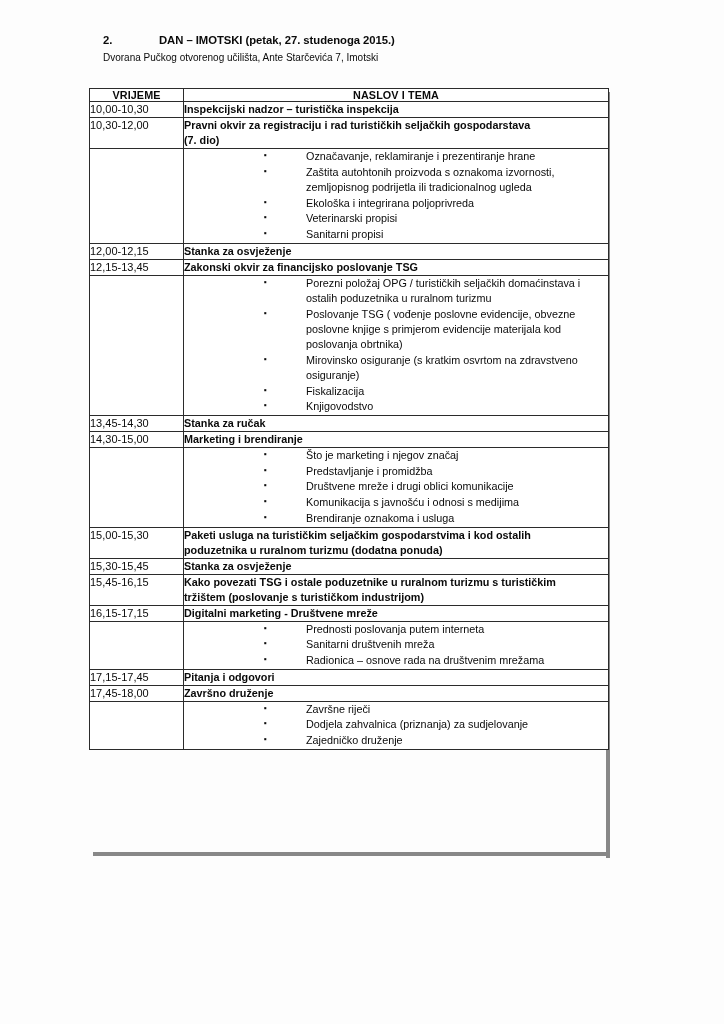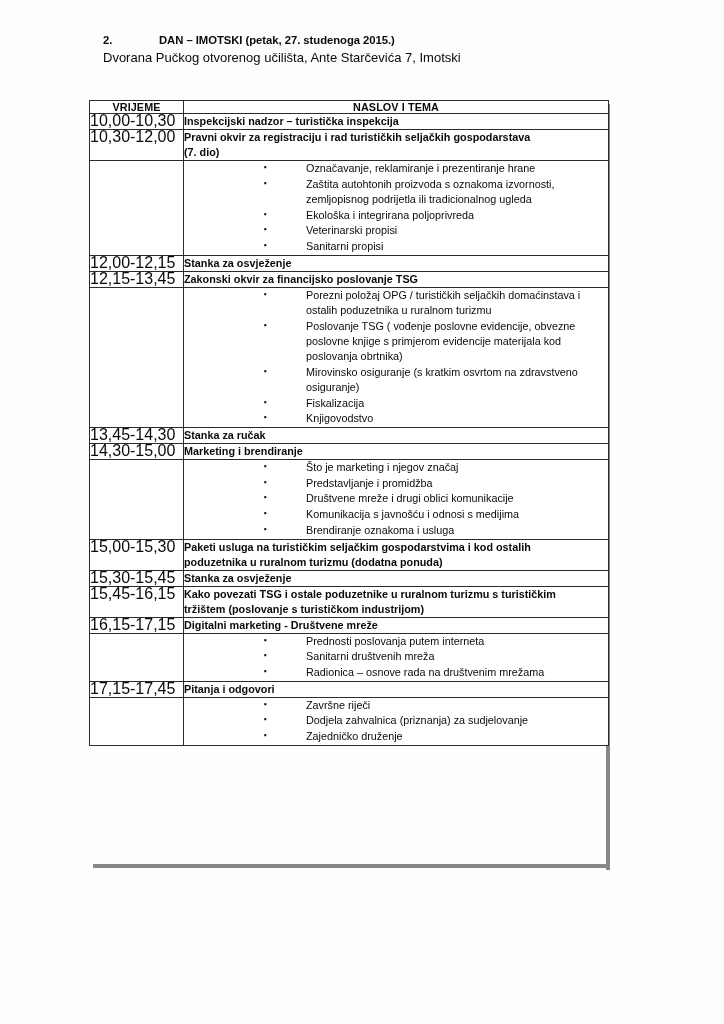--- a/index.html
+++ b/index.html
@@ -40,32 +40,32 @@
   }
   .heading-num {
     width: 22px;
     flex: 0 0 22px;
   }
   .heading-title {
     white-space: nowrap;
     margin-left: 34px;
   }
   .subheading {
-    font-size: 13px;
+    font-size: 10px;
     font-weight: normal;
     line-height: 16px;
     margin-top: 2px;
     white-space: nowrap;
   }
 
   
   .agenda-wrap {
     position: absolute;
     left: 89px;
-    top: 100px;
+    top: 88px;
     width: 519px;
   }
   
   .shadow-right {
     position: absolute;
     top: 4px;
     left: 517px;
     width: 4px;
     height: 766px;
     background: #888888;
@@ -89,21 +89,21 @@
   }
   table.agenda td {
     border: 1px solid #2b2b2b;
     vertical-align: top;
     padding: 0;
   }
   col.c-time { width: 94px; }
   col.c-topic { width: 425px; }
 
   .cell-time {
-    font-size: 16px;
+    font-size: 11px;
     line-height: 14px;
     padding: 3px 0 4px 8px;
     white-space: nowrap;
     font-weight: normal;
   }
   .cell-time.blank {
     padding: 0;
   }
   .cell-topic {
     font-size: 10.8px;
@@ -288,20 +288,26 @@
               </ul>
             </td>
           </tr>
           <tr>
             <td class="cell-time">17,15-17,45</td>
             <td class="cell-topic">
               <span class="sub-line">Pitanja i odgovori</span>
             </td>
           </tr>
           <tr>
+            <td class="cell-time">17,45-18,00</td>
+            <td class="cell-topic">
+              <span class="sub-line">Završno druženje</span>
+            </td>
+          </tr>
+          <tr>
             <td class="cell-time blank"></td>
             <td class="cell-topic cell-bullets">
               <ul class="bl">
                 <li><span class="bullet">▪</span><span class="btxt">Završne riječi</span></li>
                 <li><span class="bullet">▪</span><span class="btxt">Dodjela zahvalnica (priznanja) za sudjelovanje</span></li>
                 <li><span class="bullet">▪</span><span class="btxt">Zajedničko druženje</span></li>
               </ul>
             </td>
           </tr>
         </tbody>

